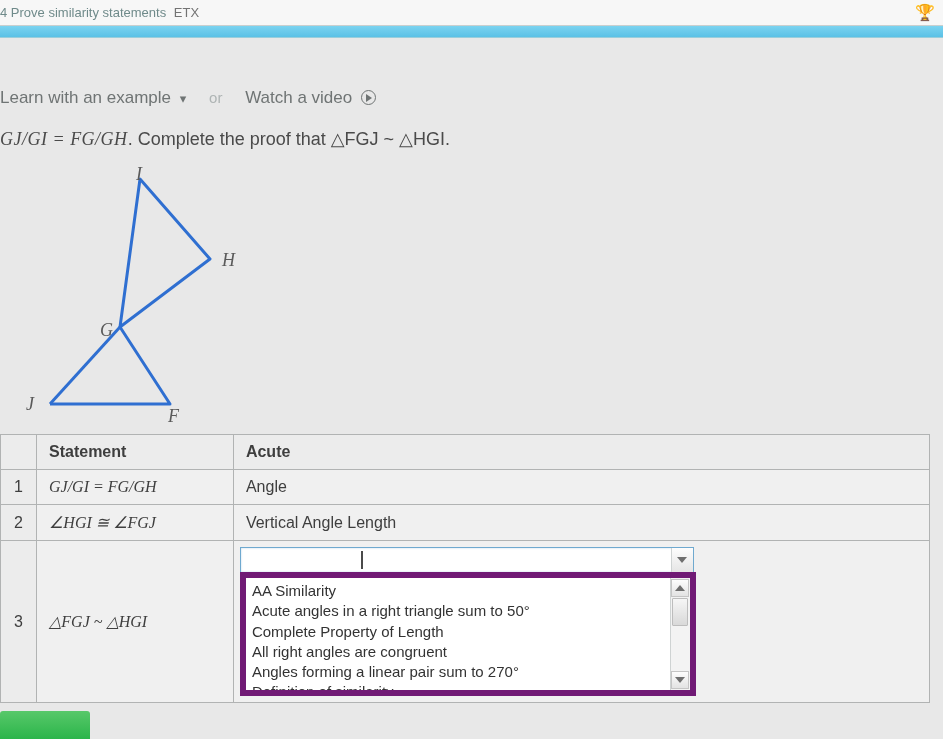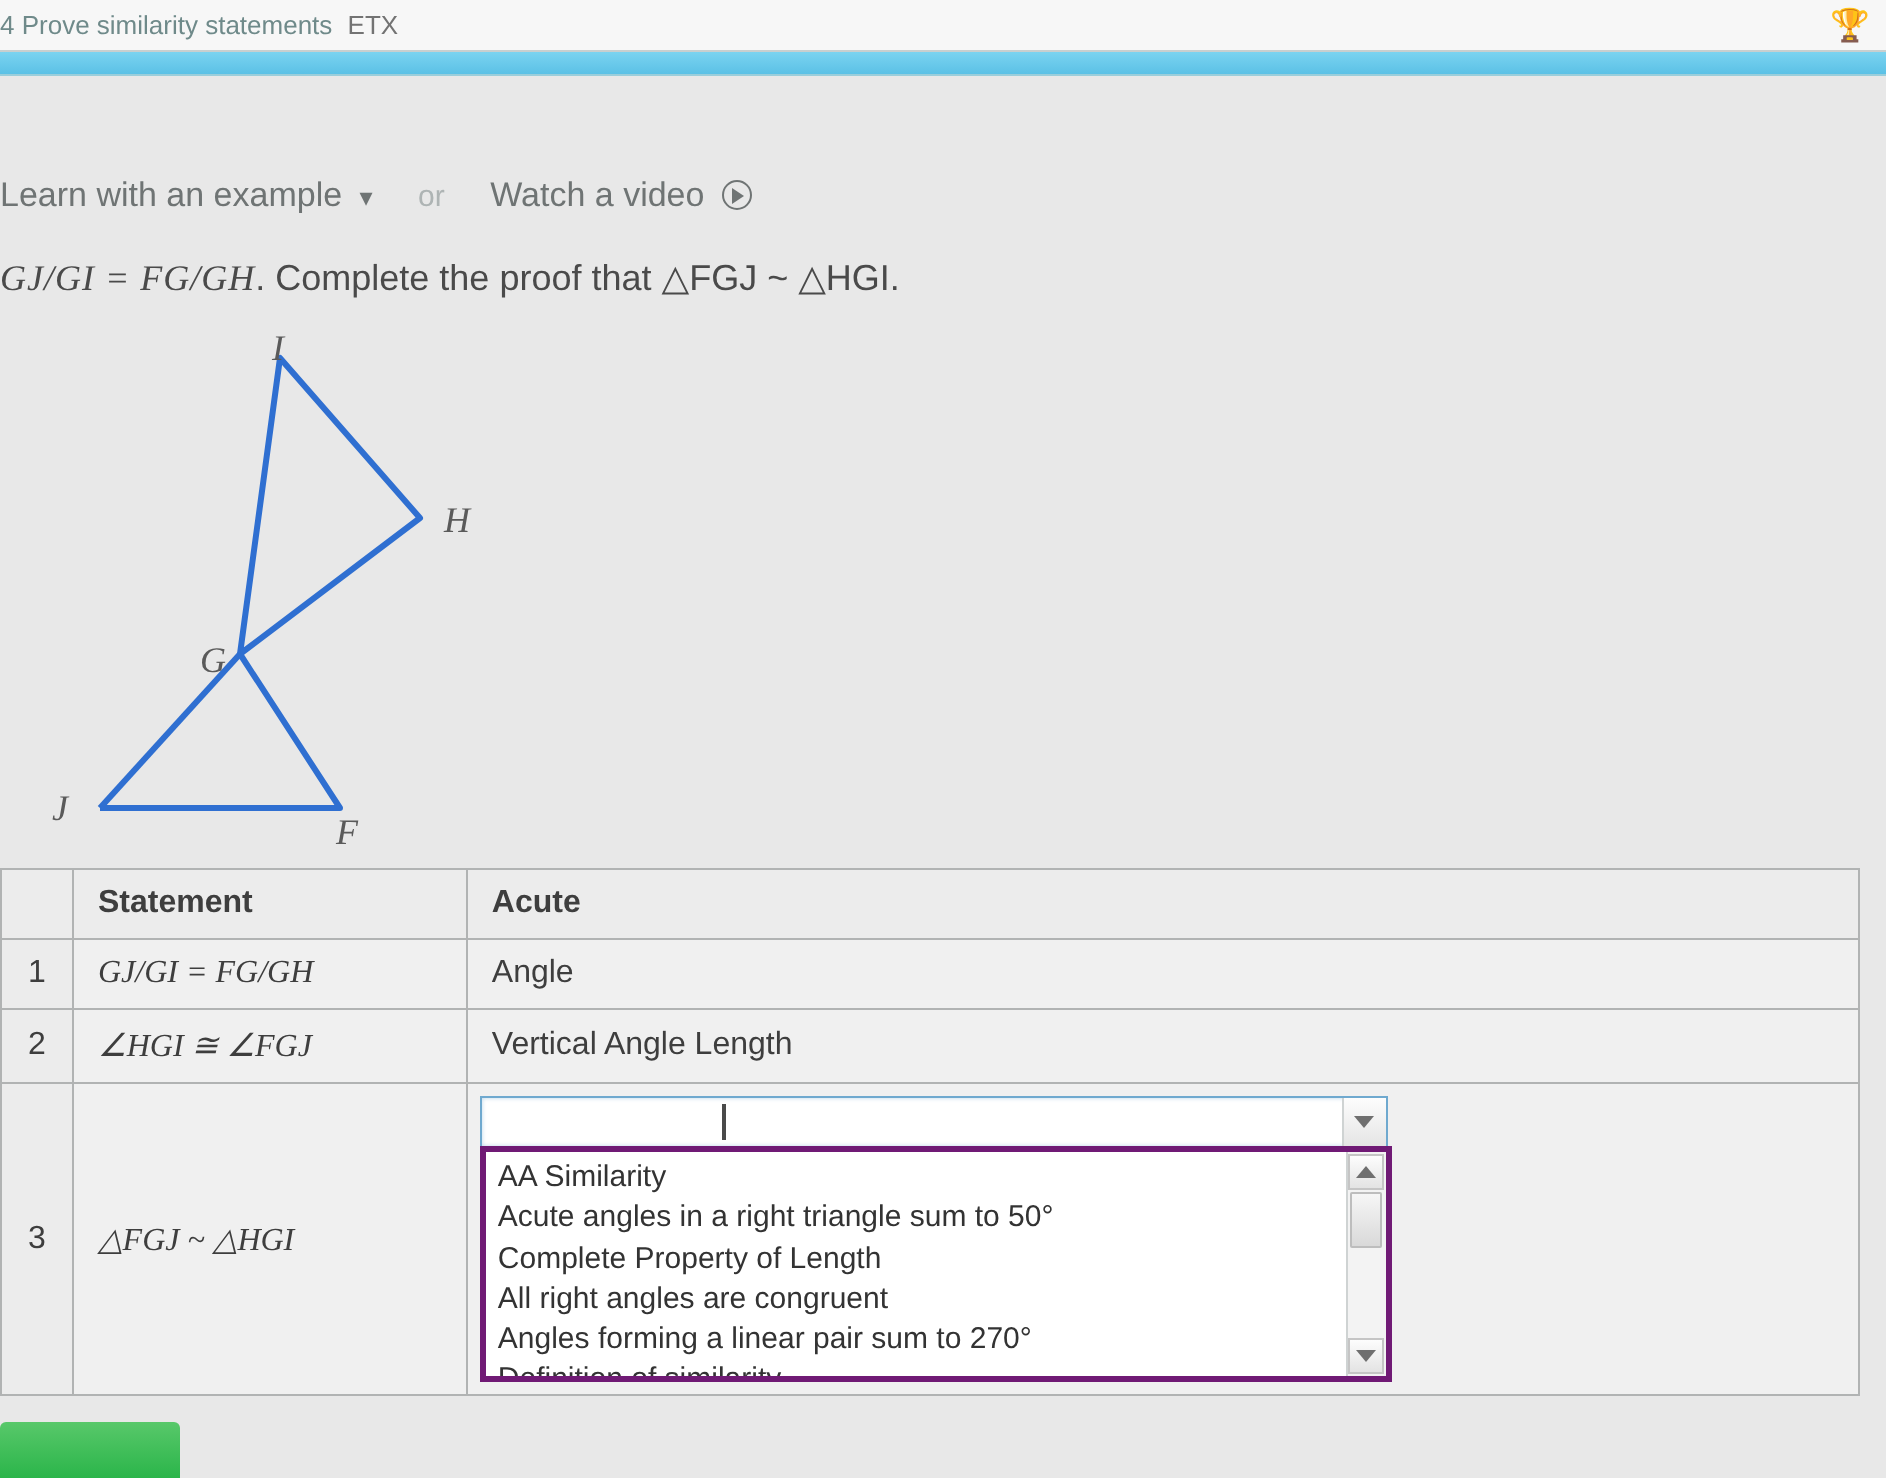--- a/index.html
+++ b/index.html
@@ -120,21 +120,21 @@
   .combo .cursor {
     position:absolute; left:120px; top:3px; height:18px;
     border-left: 1px solid #4a4a4a; border-right:1px solid #4a4a4a;
     width:0;
   }
   .dropdown {
     position: relative;
     width: 456px;
     margin-top: -1px;
     background: #fff;
-    border: 3px solid #701a75;
+    border: 6px solid #701a75;
     font-size: 15px;
     line-height: 1.35;
     color: #333;
     overflow: hidden;
   }
   .dropdown-inner { padding: 3px 6px 0 6px; height: 112px; overflow:hidden; }
   .dropdown .opt { white-space: nowrap; }
   .dropdown .cut { color:#333; }
   .scrollbar {
     position:absolute; right:0; top:0; bottom:0; width:20px;

